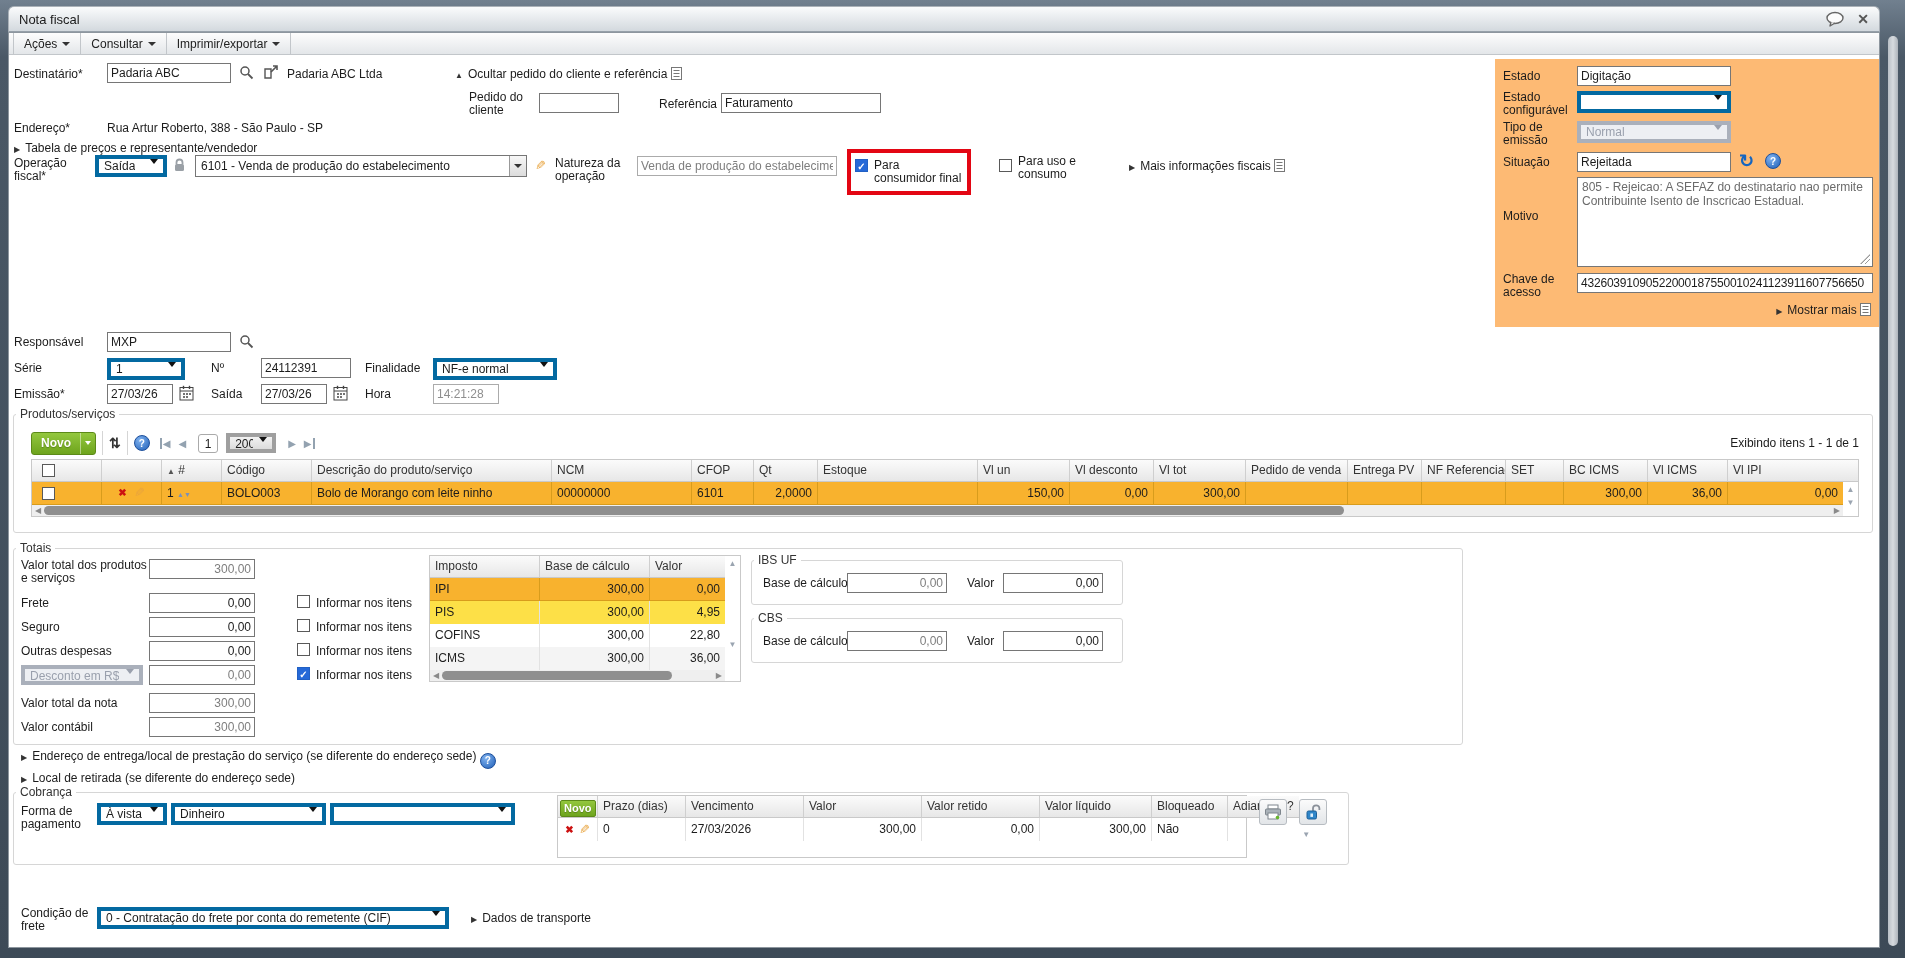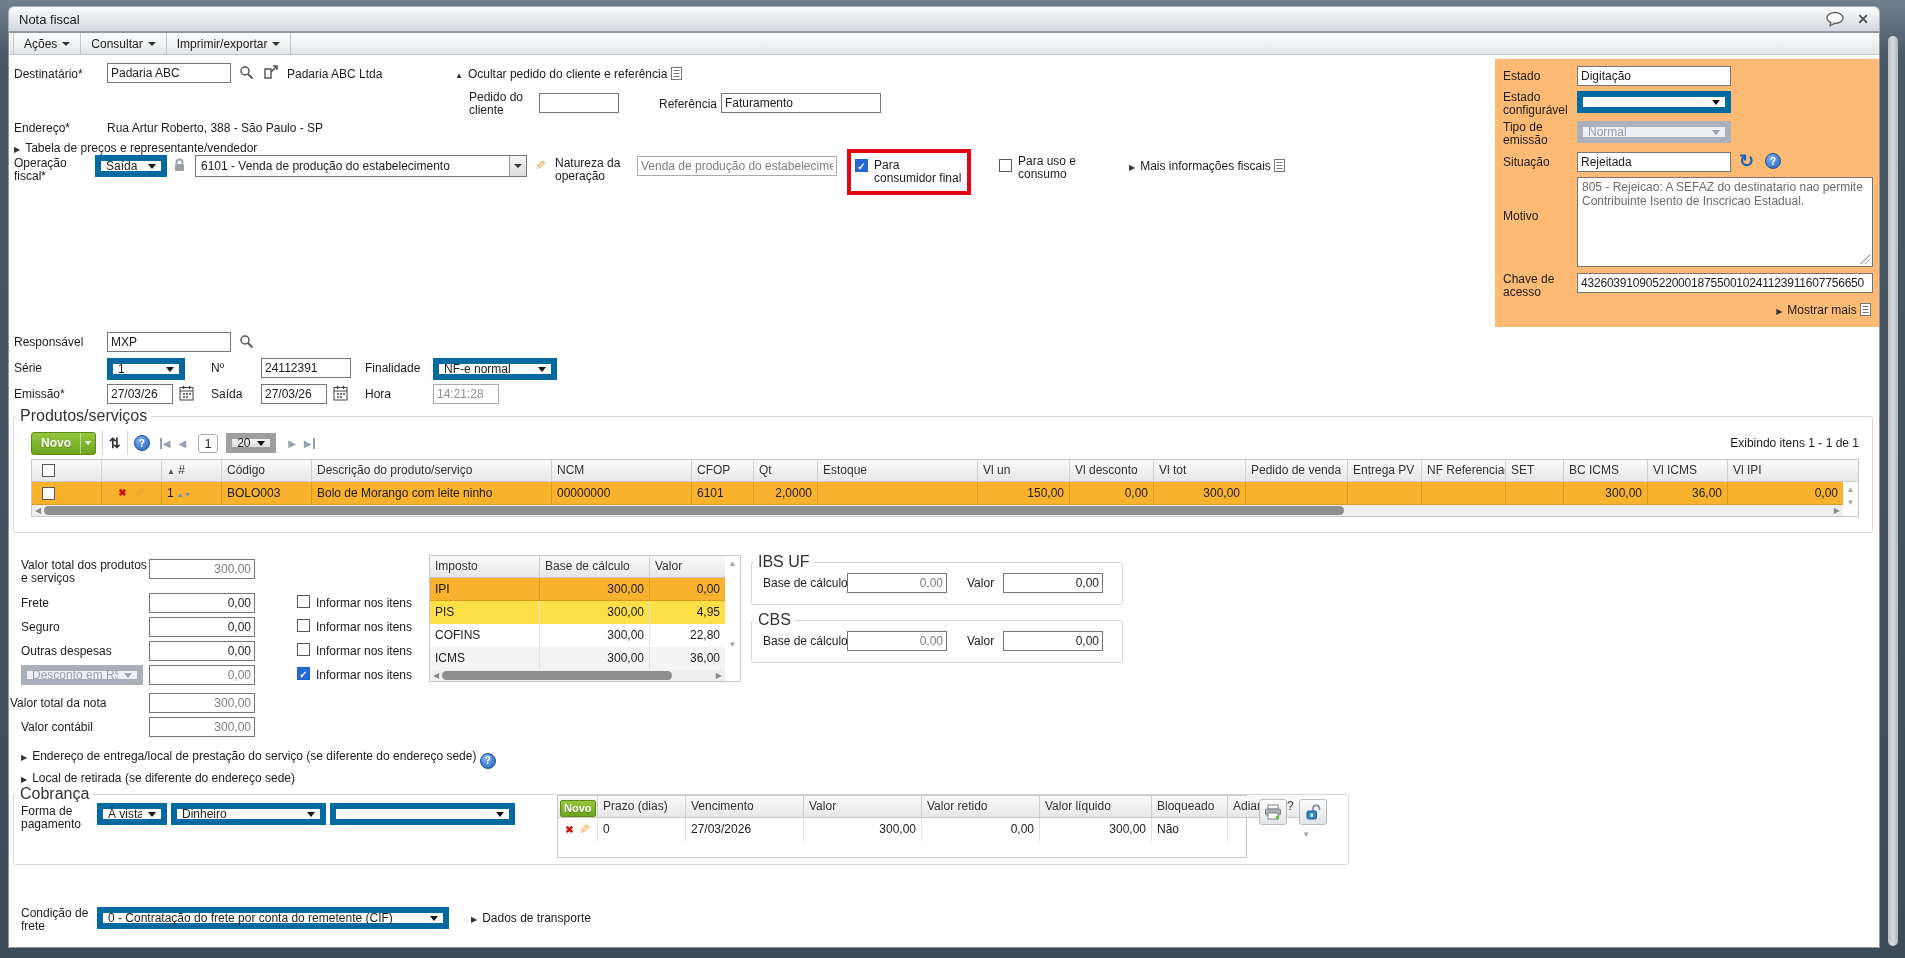--- a/index.html
+++ b/index.html
@@ -41,37 +41,37 @@
   .lbl{ color:#1c1c1c; }
   .lbl2{ color:#1c1c1c; line-height:13px; display:inline-block; }
   .inp{
     height:20px; border:1px solid #767676; background:#fff; padding:0 3px;
     font-family:"Liberation Sans",sans-serif; font-size:12px; color:#1c1c1c; outline:none;
   }
   .inp.ro{ color:#7e7e7e; }
   .inp.num{ text-align:right; color:#7e7e7e; }
   .inp.dis{ border-color:#ababab; color:#8e8e8e; background:#fff; }
   .sel{
-    height:22px; border:6px solid #0369a1; background:#fff; display:flex;
-    align-items:center; justify-content:space-between; padding:0 5px; cursor:pointer;
+    height:22px; border:4px solid #0369a1; background:#fff; display:flex;
+    align-items:flex-start; justify-content:space-between; padding:0 5px; cursor:pointer;
   }
   .sel .tx{ overflow:hidden; white-space:nowrap; }
   .sel .ar{ width:0;height:0;border-left:4px solid transparent;border-right:4px solid transparent;border-top:5px solid #111; margin-left:6px; flex:none;}
   .sel.dis{ background:#edeff3; color:#9aa0ad; border-color:#aab0bb; }
   .sel.dis .ar{ border-top-color:#9aa0ad; }
   .combo{ height:22px; border:1px solid #767676; background:#fff; display:flex; align-items:center; cursor:pointer; }
   .combo .tx{ flex:1; padding:0 5px; overflow:hidden; white-space:nowrap; }
   .combo .btn{ width:17px; align-self:stretch; background:linear-gradient(#f7f7f7,#dcdcdc); border-left:1px solid #999;
     display:flex; align-items:center; justify-content:center; }
   .cb{ width:13px;height:13px; border:1px solid #595959; background:#fff; display:inline-block; flex:none; cursor:pointer;}
   .cb.on{ background:#2569d8; border-color:#2160c4; color:#fff; text-align:center; line-height:13px; font-size:10px; font-weight:bold; }
   .link{ color:#1c1c1c; cursor:pointer; }
   .exp{ font-size:8px; color:#333; margin-right:5px; }
   fieldset.fs{ border:1px solid #d6d6d6; border-radius:3px; margin:0; padding:0; position:absolute; }
-  fieldset.fs legend{ font-size:16px; color:#333; padding:0 4px; margin-left:2px; }
+  fieldset.fs legend{ font-size:12px; color:#333; padding:0 4px; margin-left:2px; }
   .help{
     width:16px;height:16px;border-radius:50%; background:radial-gradient(circle at 35% 30%,#7fb2ef,#2160b8);
     color:#fff; font-weight:bold; font-size:10px; display:inline-flex; align-items:center; justify-content:center;
     border:1px solid #1c4f9c; cursor:pointer; flex:none;
   }
   .note-ico{ display:inline-block; vertical-align:-2px; }
   .panel{ background:#fdba74; }
   
   .grid{ border:1px solid #c9c9c9; background:#fff; }
   .trow{ display:flex; }
@@ -396,20 +396,23 @@
             <span class="sarr">▶</span>
           </div>
         </div>
         <div class="varrows">
             <span>▲</span>
             <span>▼</span>
           </div>
       </div>
     </div>
 
+    <fieldset class="fs" style="left:4px;top:486px;width:1450px;height:204px">
+      <legend>Totais</legend>
+    </fieldset>
 
     <span class="abs lbl2" style="left:12px;top:504px;width:126px">Valor total dos produtos e serviços</span>
     <input class="abs inp num" style="left: 140px; top: 504px; width: 106px;" value="300,00">
     <span class="abs lbl" style="left:12px;top:541px">Frete</span>
     <input class="abs inp num" style="left: 140px; top: 538px; width: 106px; color: rgb(28, 28, 28);" value="0,00">
     <span class="cb abs" style="left:288px;top:540px"></span>
     <span class="abs lbl" style="left:307px;top:541px">Informar nos itens</span>
     <span class="abs lbl" style="left:12px;top:565px">Seguro</span>
     <input class="abs inp num" style="left: 140px; top: 562px; width: 106px; color: rgb(28, 28, 28);" value="0,00">
     <span class="cb abs" style="left:288px;top:564px"></span>
@@ -418,21 +421,21 @@
     <input class="abs inp num" style="left: 140px; top: 586px; width: 106px; color: rgb(28, 28, 28);" value="0,00">
     <span class="cb abs" style="left:288px;top:588px"></span>
     <span class="abs lbl" style="left:307px;top:589px">Informar nos itens</span>
     <div class="sel dis abs" style="left:12px;top:610px;width:122px;height:20px">
         <span class="tx">Desconto em R$</span>
         <span class="ar"></span>
       </div>
     <input class="abs inp num" style="left: 140px; top: 610px; width: 106px;" value="0,00">
     <span class="cb on abs" style="left:288px;top:612px"><span>✓</span></span>
     <span class="abs lbl" style="left:307px;top:613px">Informar nos itens</span>
-    <span class="abs lbl" style="left:1px;top:641px">Valor total da nota</span>
+    <span class="abs lbl" style="left:12px;top:641px">Valor total da nota</span>
     <input class="abs inp num" style="left: 140px; top: 638px; width: 106px;" value="300,00">
     <span class="abs lbl" style="left:12px;top:665px">Valor contábil</span>
     <input class="abs inp num" style="left: 140px; top: 662px; width: 106px;" value="300,00">
 
     <div class="abs grid" style="left:420px;top:500px;width:312px">
       <div style="display:flex">
         <div style="flex:1">
           <div class="trow">
             <span class="th" style="width:110px">Imposto</span>
             <span class="th" style="width:110px">Base de cálculo</span>

